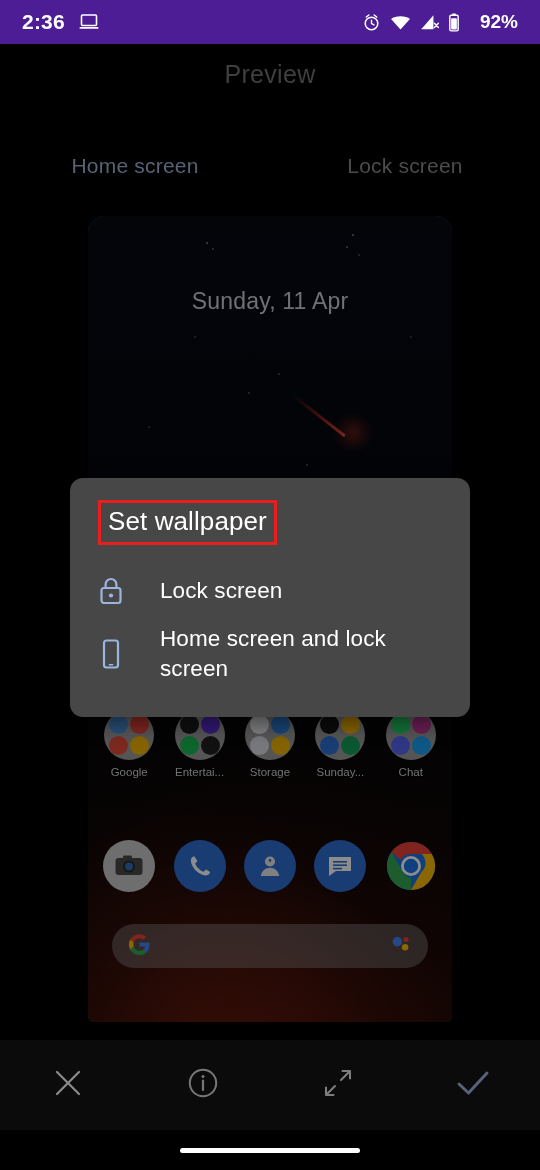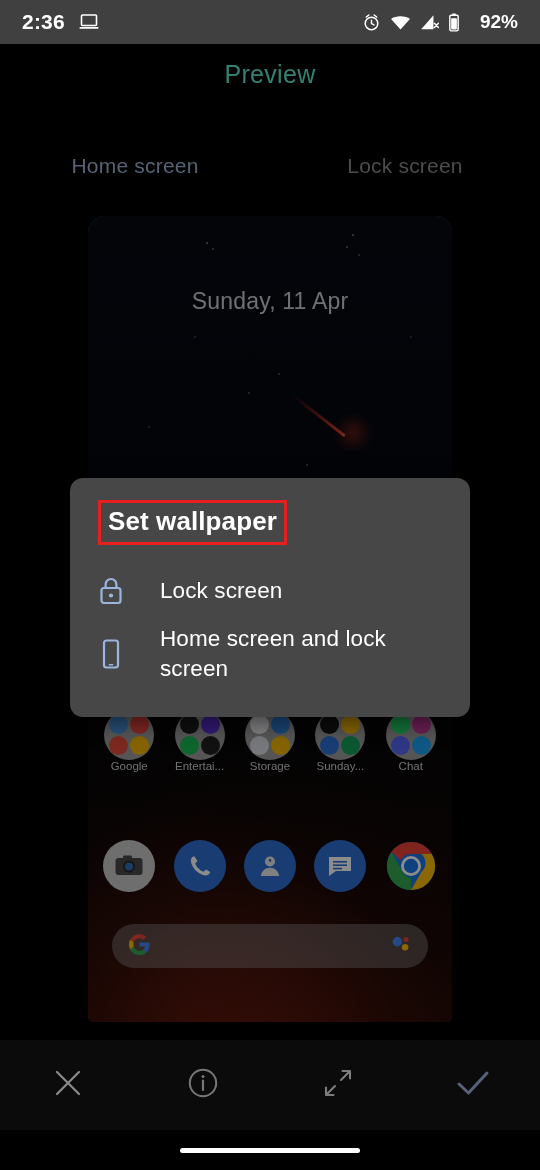--- a/index.html
+++ b/index.html
@@ -20,21 +20,21 @@
   
   .status-bar {
     position: absolute;
     left: 0; top: 0;
     width: 540px; height: 44px;
     display: flex;
     align-items: center;
     justify-content: space-between;
     padding: 0 22px;
     box-sizing: border-box;
-    background: #404040;
+    background: #4c1d95;
     z-index: 40;
   }
   .status-left {
     display: flex;
     align-items: center;
     gap: 13px;
   }
   .status-time {
     font-size: 21px;
     font-weight: bold;
@@ -54,21 +54,21 @@
   }
   .sb-icon { display: block; }
 
   
   .preview-title {
     position: absolute;
     left: 0; top: 60px;
     width: 540px;
     text-align: center;
     font-size: 25px;
-    color: #5eead4;
+    color: #737373;
     letter-spacing: .3px;
   }
 
   .tabs {
     position: absolute;
     left: 0; top: 128px;
     width: 540px;
     height: 55px;
     display: flex;
   }
@@ -176,20 +176,21 @@
     grid-template-rows: 1fr 1fr;
     gap: 2px;
     padding: 5px;
     box-sizing: border-box;
   }
   .mini {
     border-radius: 50%;
     width: 100%; height: 100%;
   }
   .folder-label {
+    margin-top: 6px;
     font-size: 11.5px;
     color: #cfcfcf;
     white-space: nowrap;
     max-width: 62px;
     overflow: hidden;
     text-align: center;
     text-shadow: 0 1px 2px rgba(0,0,0,.8);
   }
 
   
@@ -250,21 +251,21 @@
     box-sizing: border-box;
     box-shadow: 0 6px 22px rgba(0,0,0,.5);
   }
   .dialog-title-wrap {
     padding: 0 28px;
     margin-bottom: 22px;
   }
   .dialog-title {
     display: inline-block;
     font-size: 26px;
-    font-weight: bold;
+    font-weight: normal;
     color: #ffffff;
     letter-spacing: .1px;
     border: 3px solid #e81f1f;
     padding: 3px 7px 5px 7px;
     box-sizing: border-box;
   }
   .dialog-option {
     display: flex;
     align-items: center;
     padding: 9px 28px;

